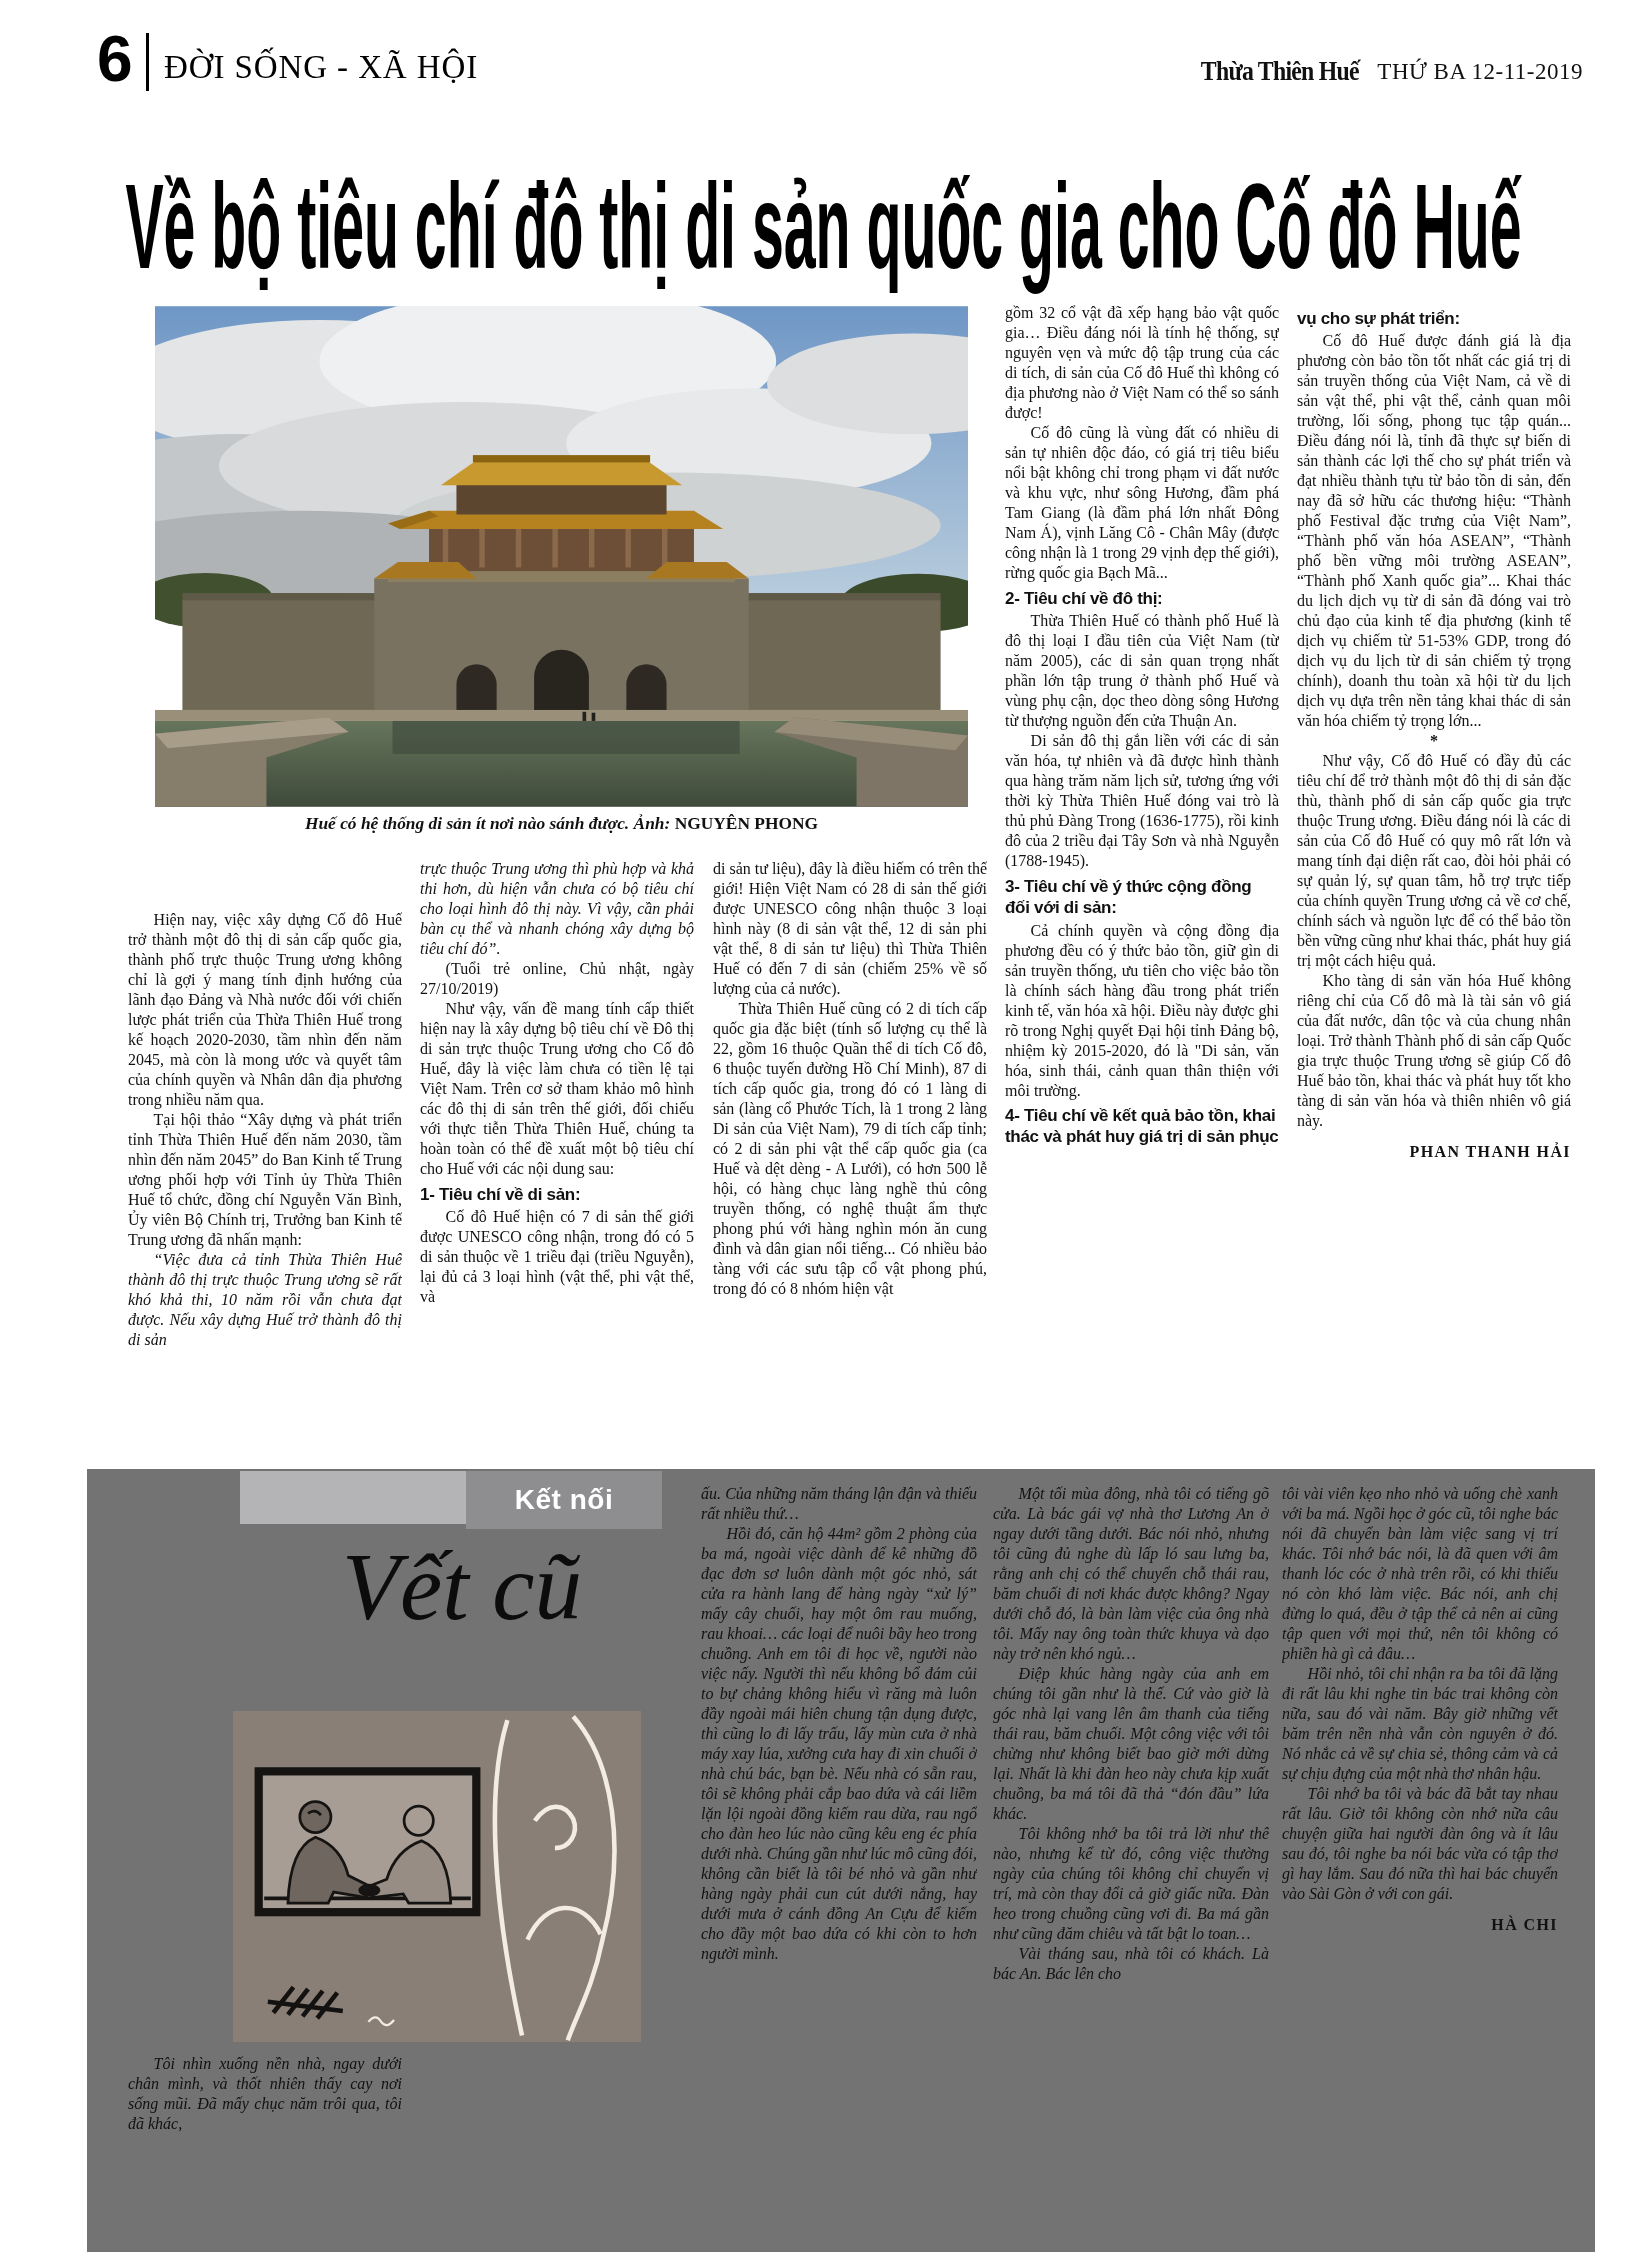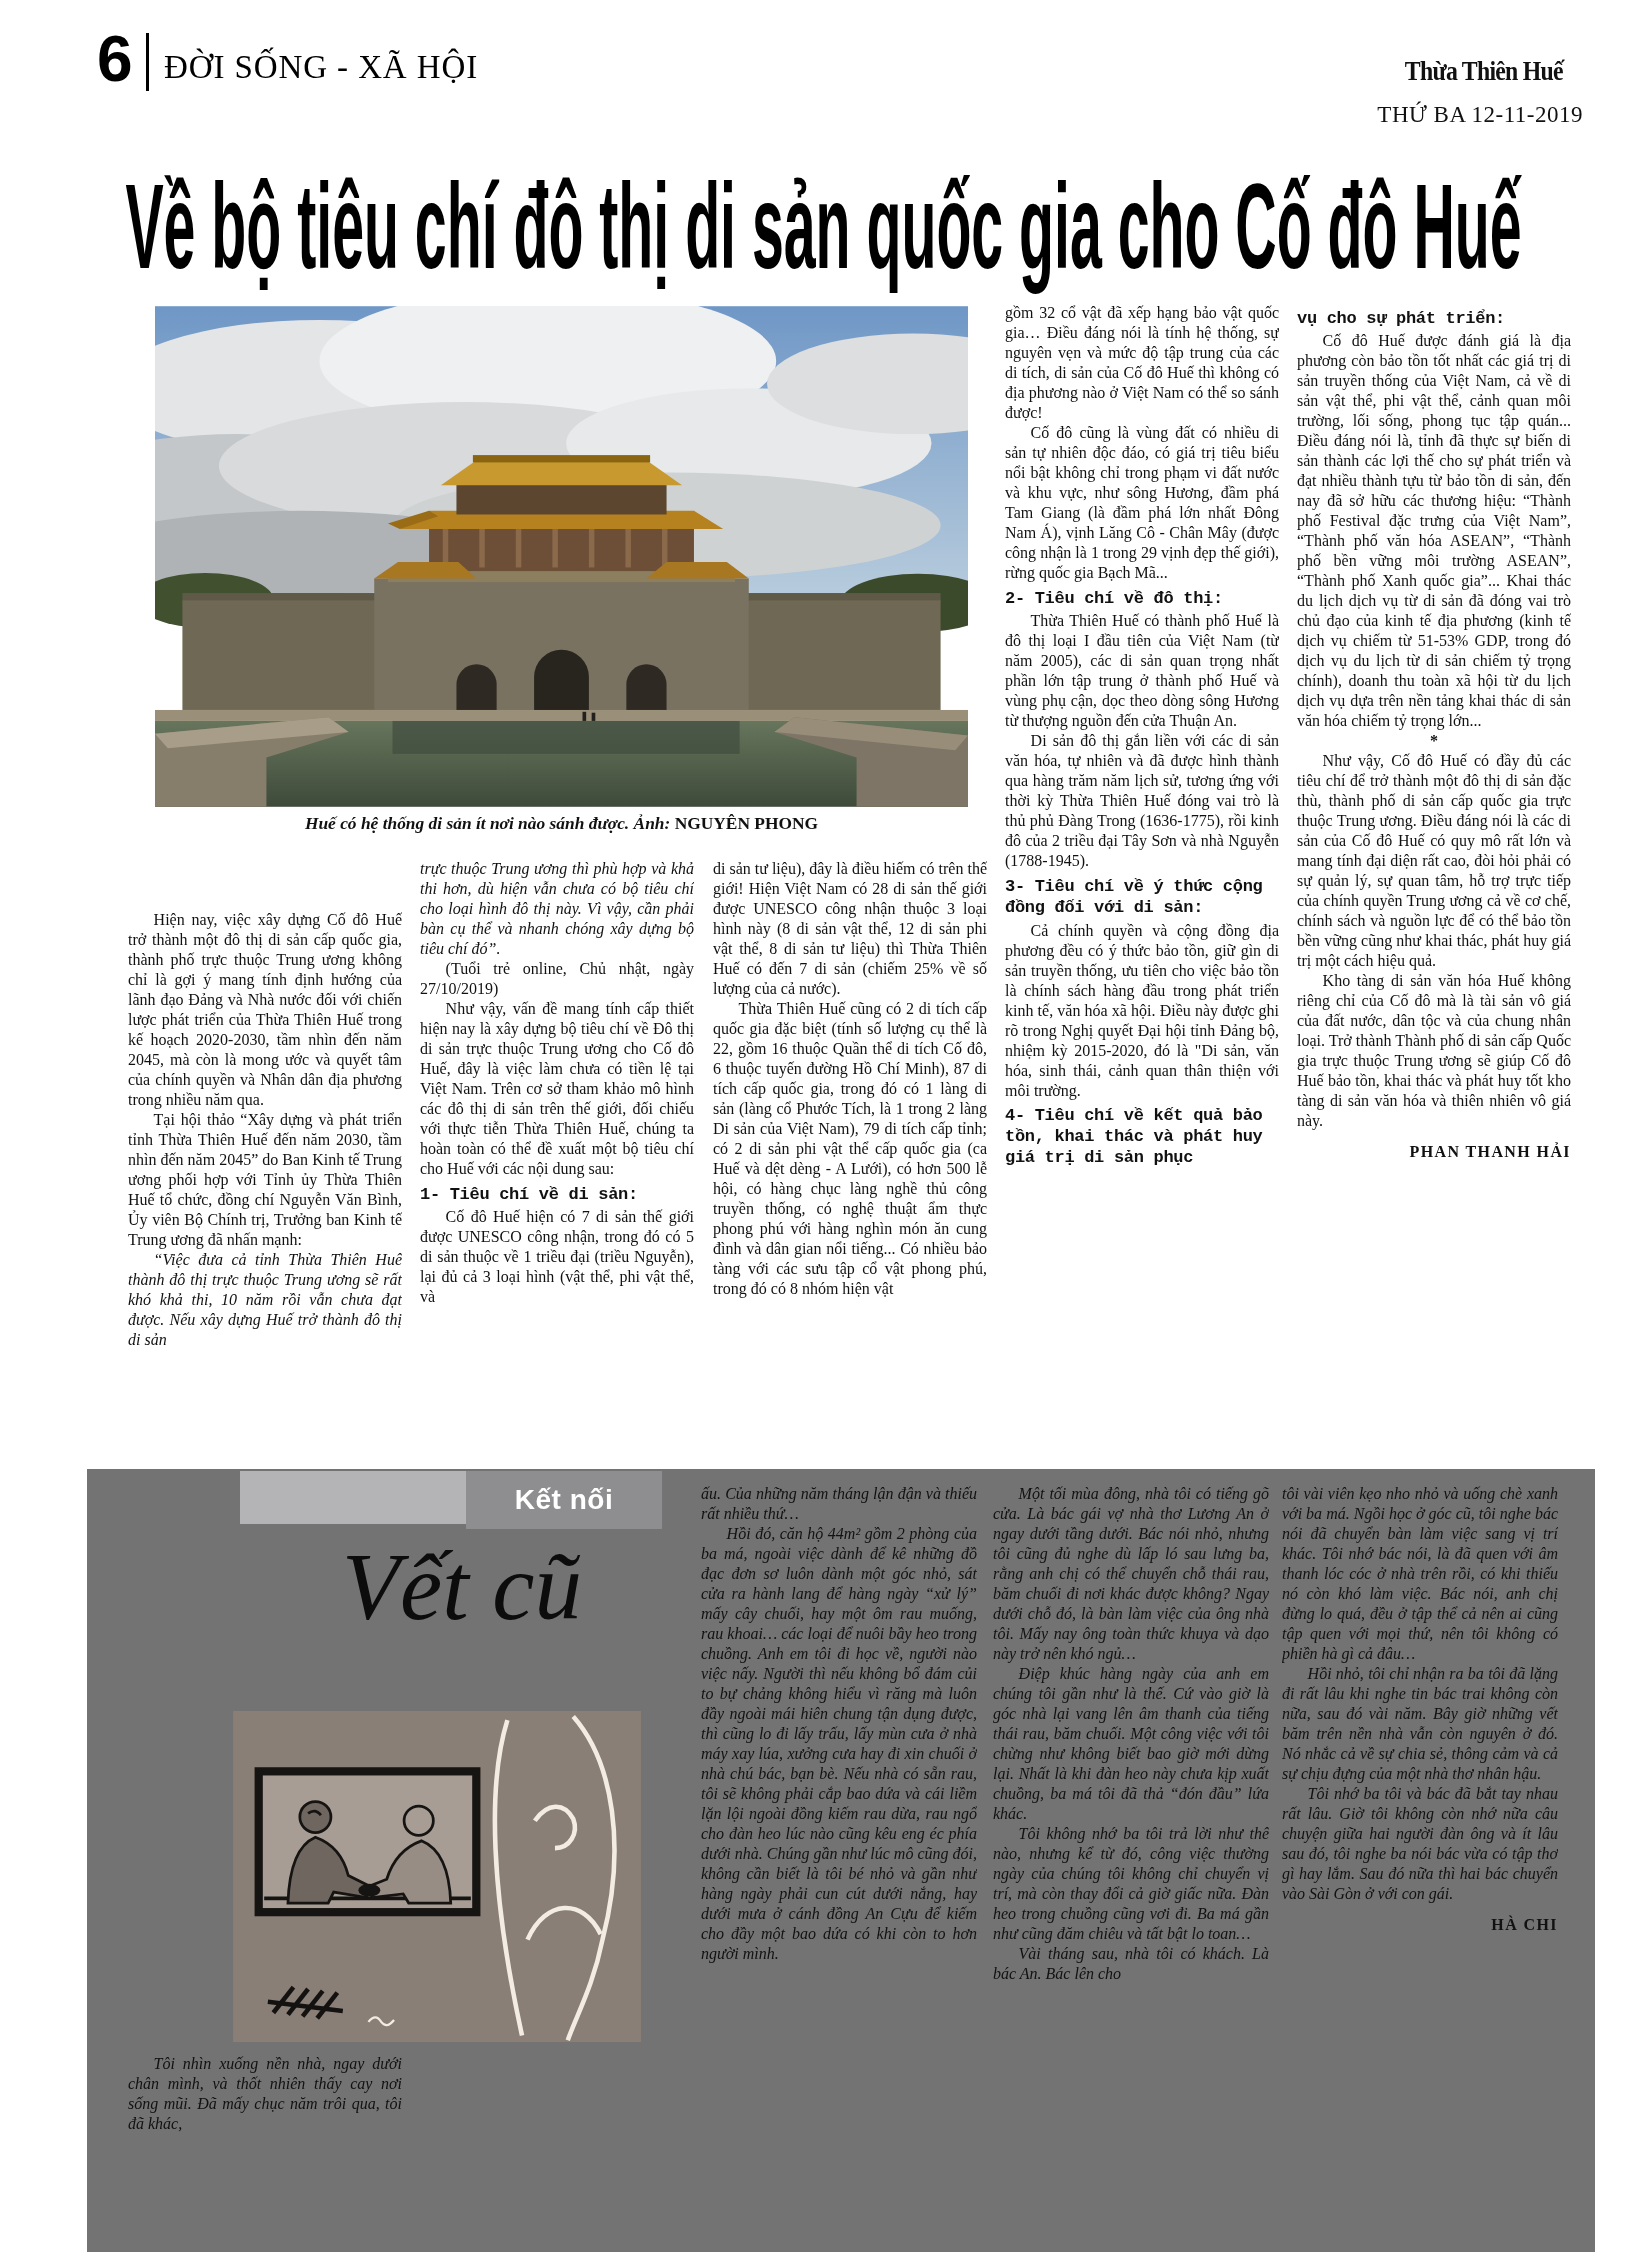--- a/index.html
+++ b/index.html
@@ -3,21 +3,21 @@
 <meta charset="utf-8">
 <style>
   html,body{margin:0;padding:0;background:#d9d9d9;}
   .page{position:relative;width:1647px;height:2267px;background:#ffffff;margin:0 auto;
         font-family:"Liberation Serif",serif;color:#111;overflow:hidden;}
 
   
   .page-number{position:absolute;left:97px;top:27.4px;font:700 64px/1 "Liberation Sans",sans-serif;color:#000;}
   .header-vbar{position:absolute;left:146px;top:33px;width:2.7px;height:58px;background:#000;}
   .section-title{position:absolute;left:164px;top:51px;font:400 33px/1 "Liberation Serif",serif;letter-spacing:0.9px;color:#000;}
-  .header-right{position:absolute;right:64px;top:57px;display:flex;align-items:flex-start;gap:18.3px;flex-direction:column;}
+  .header-right{position:absolute;right:64px;top:57px;display:flex;align-items:center;gap:18.3px;}
   .masthead{display:inline-block;font:700 28px/1 "Liberation Serif",serif;transform:scaleX(.85);transform-origin:right;letter-spacing:-0.9px;}
   .issue-date{font:400 23px/1 "Liberation Serif",serif;letter-spacing:0.5px;}
 
   
   .headline-wrap{position:absolute;left:110px;top:151px;width:1427px;height:146px;}
 
   
   .hero-photo{position:absolute;left:155px;top:306px;width:813px;height:501px;}
   .photo-caption{position:absolute;left:155px;top:813px;width:813px;text-align:center;
                  font:700 17.4px/1.2 "Liberation Serif",serif;}
@@ -28,21 +28,21 @@
   .col{position:absolute;width:274px;overflow:hidden;font:16px/20px "Liberation Serif",serif;}
   .col-1{left:128px;top:910px;height:603px;}
   .col-2{left:420px;top:859px;height:603px;}
   .col-3{left:713px;top:859px;height:603px;}
   .col-4{left:1005px;top:303px;height:1159px;}
   .col-5{left:1297px;top:303px;height:1159px;}
 
   .para{margin:0;text-indent:1.6em;text-align:justify;}
   .para.cont{text-indent:0;}
   .para.italic{font-style:italic;}
-  .para.subhead{font-family:Liberation Mono, monospace;font-weight:700;font-size:17px;line-height:21px;
+  .para.subhead{font-family:Liberation Sans, sans-serif;font-weight:700;font-size:17px;line-height:21px;
                 text-indent:0;text-align:left;letter-spacing:-0.3px;margin:4.6px 0 2.7px 0;}
   .para.center{text-align:center;text-indent:0;font-weight:700;}
   .para.byline{text-align:right;text-indent:0;font-style:normal;font-weight:700;letter-spacing:1.4px;
                font-family:"Liberation Serif",serif;margin-top:11px;}
 
   
   .feature{position:absolute;left:87px;top:1469px;width:1508px;height:783px;background:#737373;}
   .kicker-outer{position:absolute;left:153px;top:1.8px;width:294px;height:53px;background:#b4b4b6;}
   .kicker-inner{position:absolute;left:226px;top:0;width:196px;height:58px;background:#8e8e90;
                 display:flex;align-items:center;justify-content:center;}

